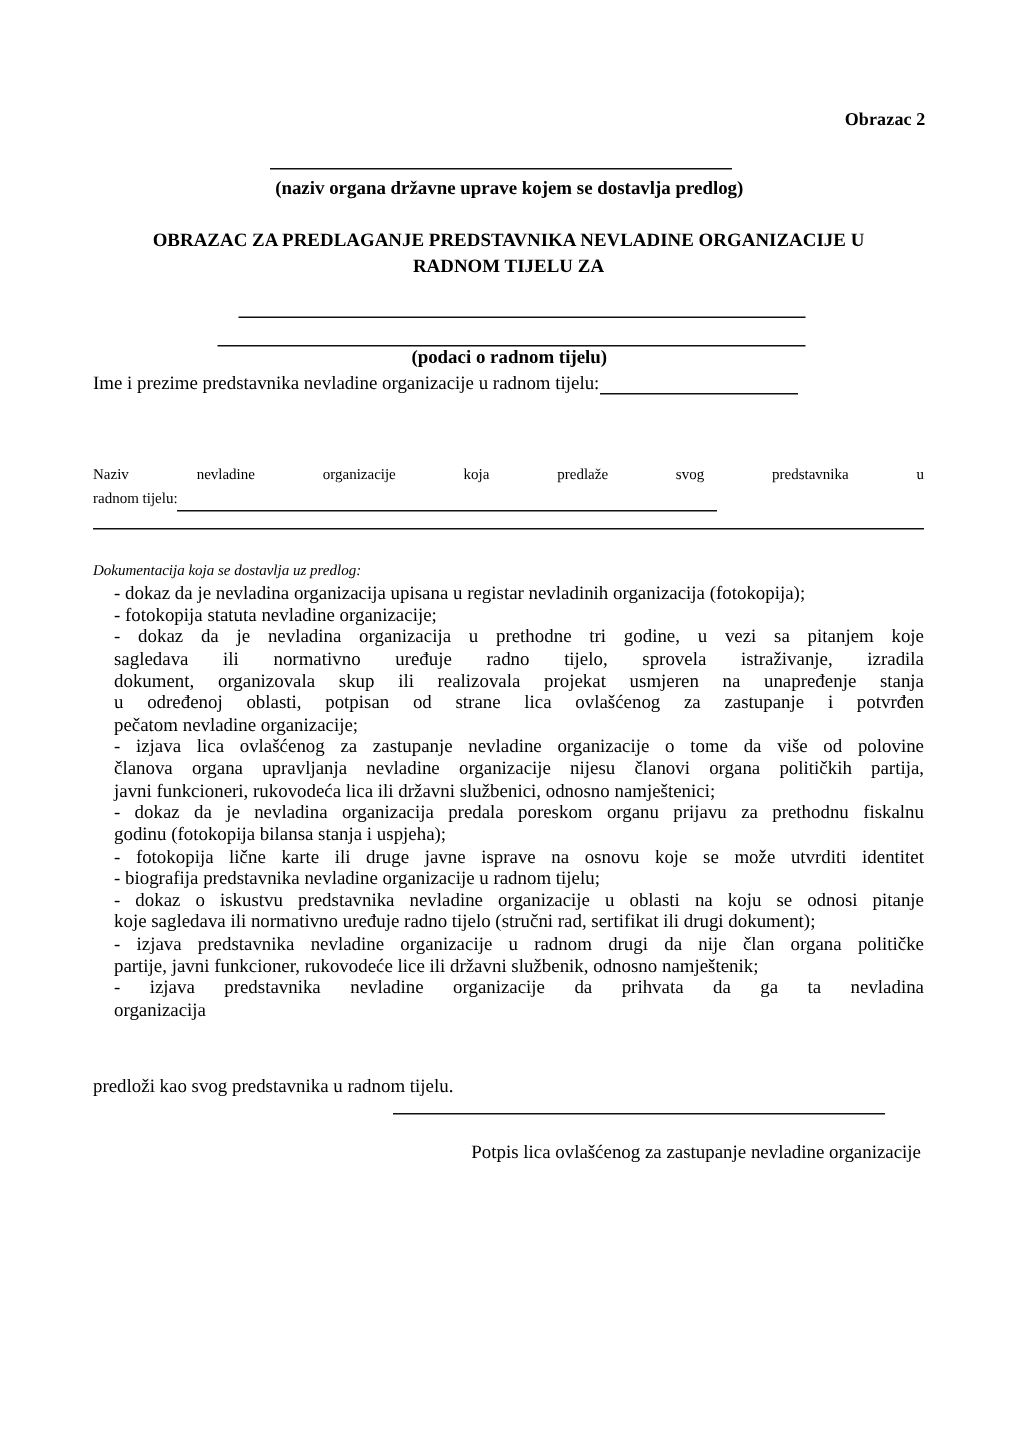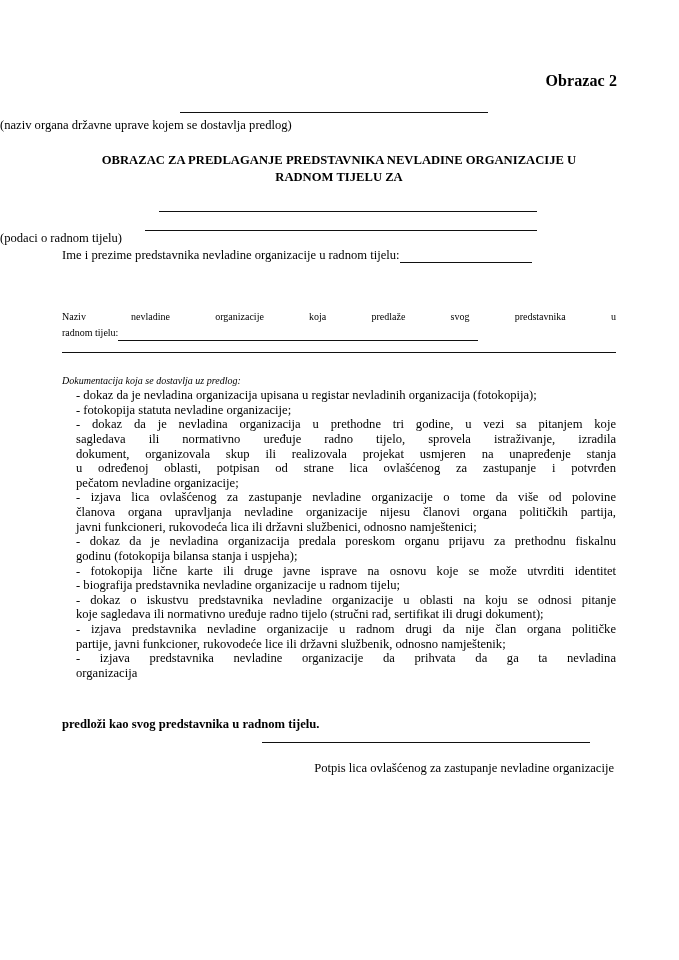--- a/index.html
+++ b/index.html
@@ -20,21 +20,21 @@
     position: absolute;
     inset: 0;
     background: #ffffff;
   }
 
   
   .form-code {
     position: absolute;
     top: 72px;
     right: 62px;
-    font-size: 16px;
+    font-size: 12px;
     font-weight: bold;
     letter-spacing: 0.1px;
     text-align: center;
   }
 
   
   .rule {
     position: absolute;
     border-top: 1.1px solid #111;
     height: 0;
@@ -43,21 +43,23 @@
   .rule-head      { top: 112px; left: 180px; width: 308px; }
   .rule-body-1    { top: 211px; left: 159px; width: 378px; }
   .rule-body-2    { top: 230px; left: 145px; width: 392px; }
   .rule-org-full  { top: 352px; left: 62px;  width: 554px; }
   .rule-signature { top: 742px; left: 262px; width: 328px; }
 
   
   .caption {
     position: absolute;
     font-size: 12.6px;
-    white-space: nowrap;
+    text-align: center;
+    white-space: nowrap;
+    font-weight: bold;
   }
   .caption-head   { top: 118px; left: 0; width: 679px; }
   .caption-body   { top: 231px; left: 0; width: 679px; }
 
   
   .doc-title {
     position: absolute;
     top: 152px;
     left: 62px;
     width: 554px;
@@ -146,21 +148,20 @@
     white-space: nowrap;
   }
 
   .closing-line {
     position: absolute;
     top: 717px;
     left: 62px;
     font-size: 12.6px;
     line-height: 15px;
     white-space: nowrap;
-    font-weight: bold;
   }
 
   
   .signature-caption {
     position: absolute;
     top: 761px;
     left: 262px;
     width: 352px;
     text-align: right;
     font-size: 12.6px;

